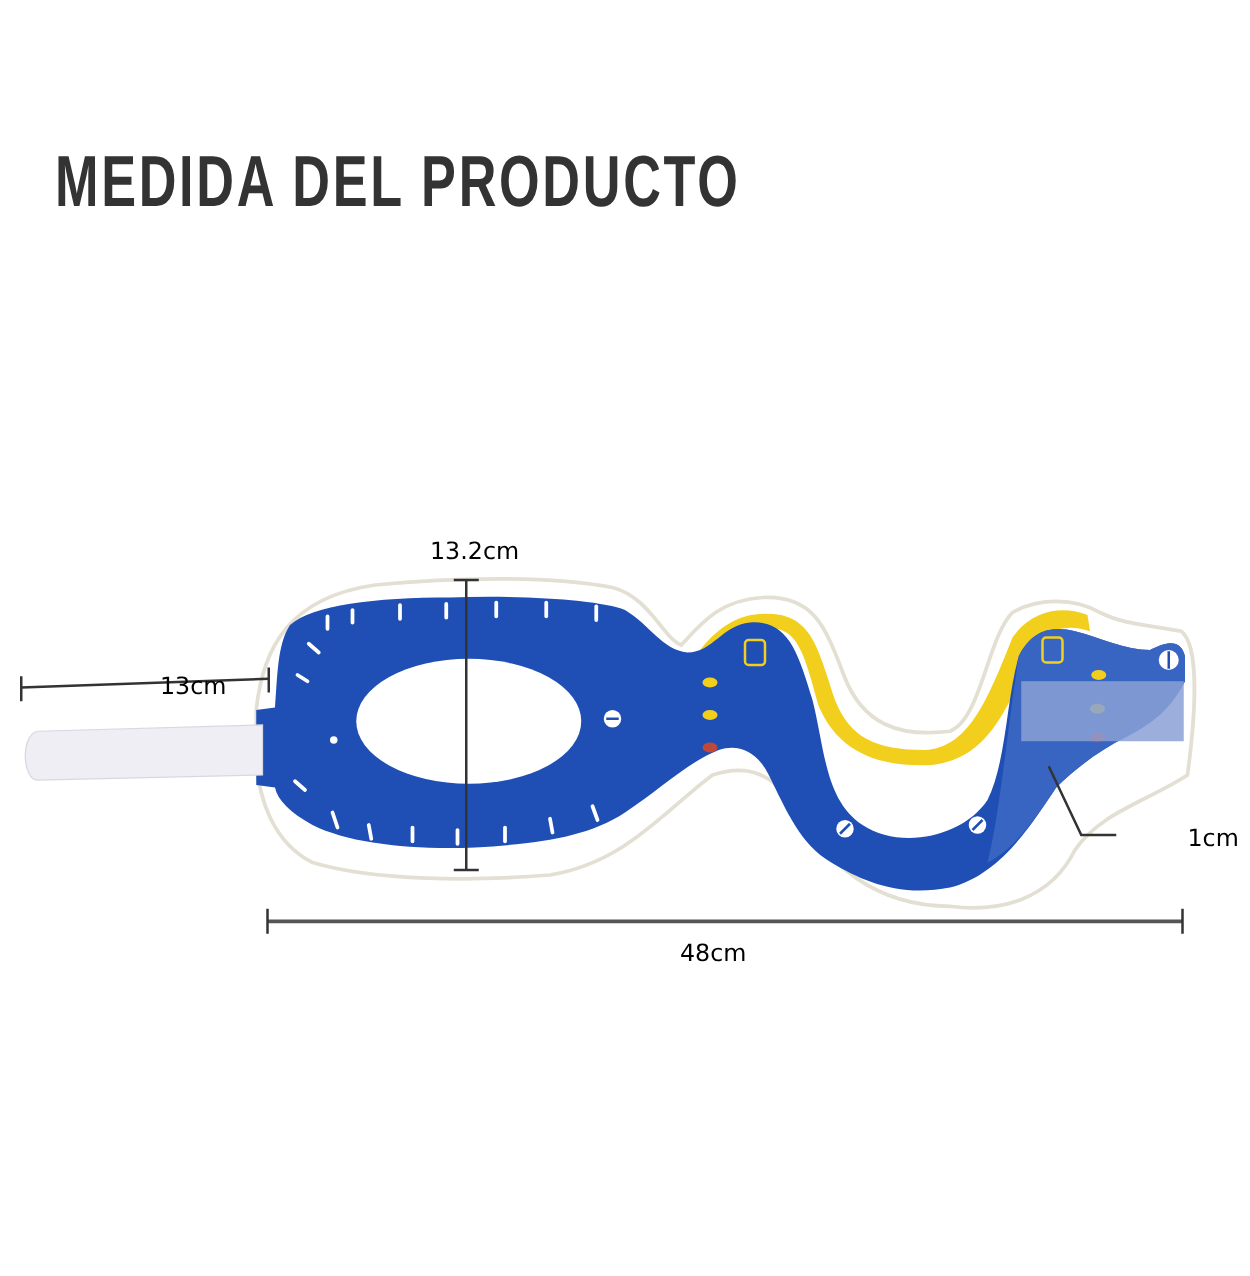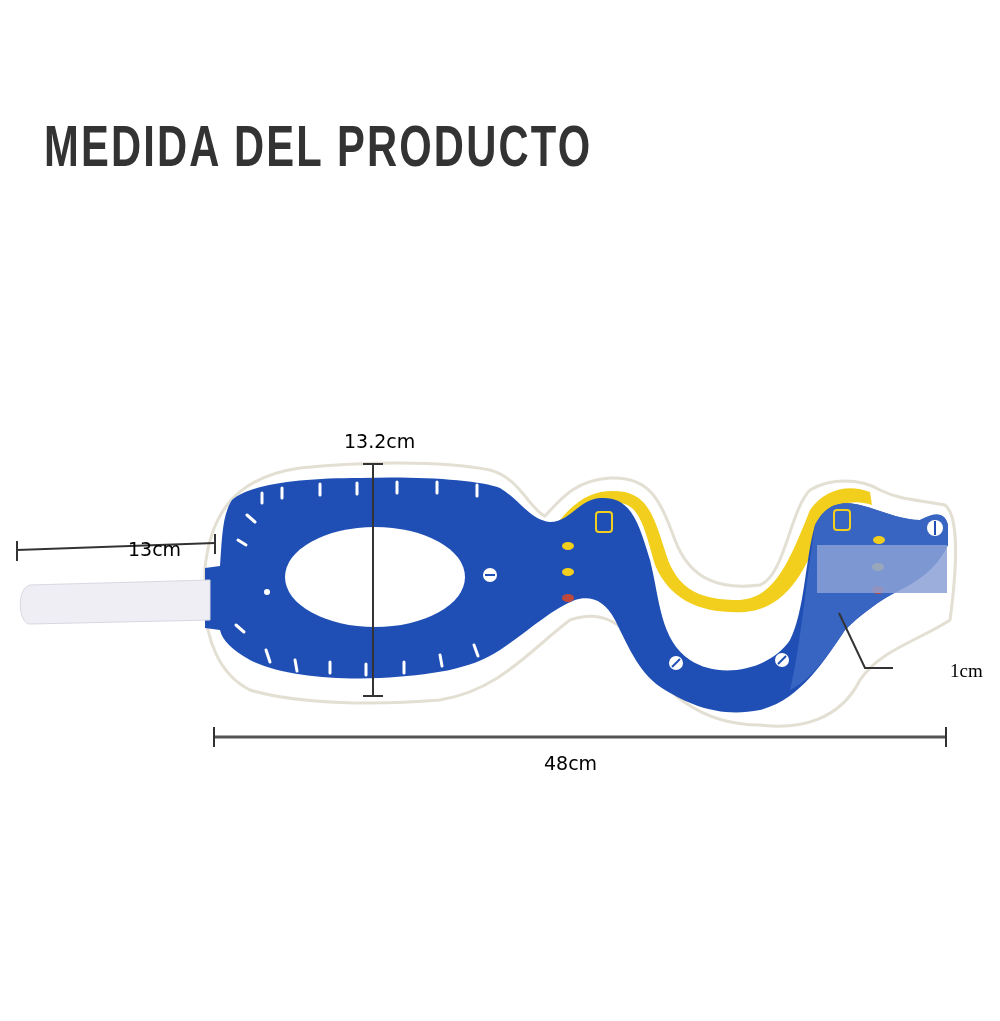--- a/index.html
+++ b/index.html
@@ -11,21 +11,21 @@
       letter-spacing: 3px; transform: scaleX(0.72); transform-origin: left top;
       white-space: nowrap;
     }
     .diagram { position: absolute; left: 0; top: 0; width: 1000px; height: 1021px; }
     .label {
       position: absolute; font-family: "DejaVu Sans", sans-serif; font-size: 19px; color: #000000;
       white-space: nowrap;
     }
     #label-13cm { left: 128px; top: 514px; margin-top: 24px; }
     #label-132cm { left: 344px; top: 430px; }
-    #label-1cm { left: 950px; top: 660px; font-family: Liberation Serif, serif; }
+    #label-1cm { left: 950px; top: 660px; }
     #label-48cm { left: 544px; top: 752px; }
   </style>
 </head>
 <body>
 
 <div class="title">MEDIDA DEL PRODUCTO</div>
 
 <svg class="diagram" viewBox="0 0 1000 1021" xmlns="http://www.w3.org/2000/svg">
 
   <g>

